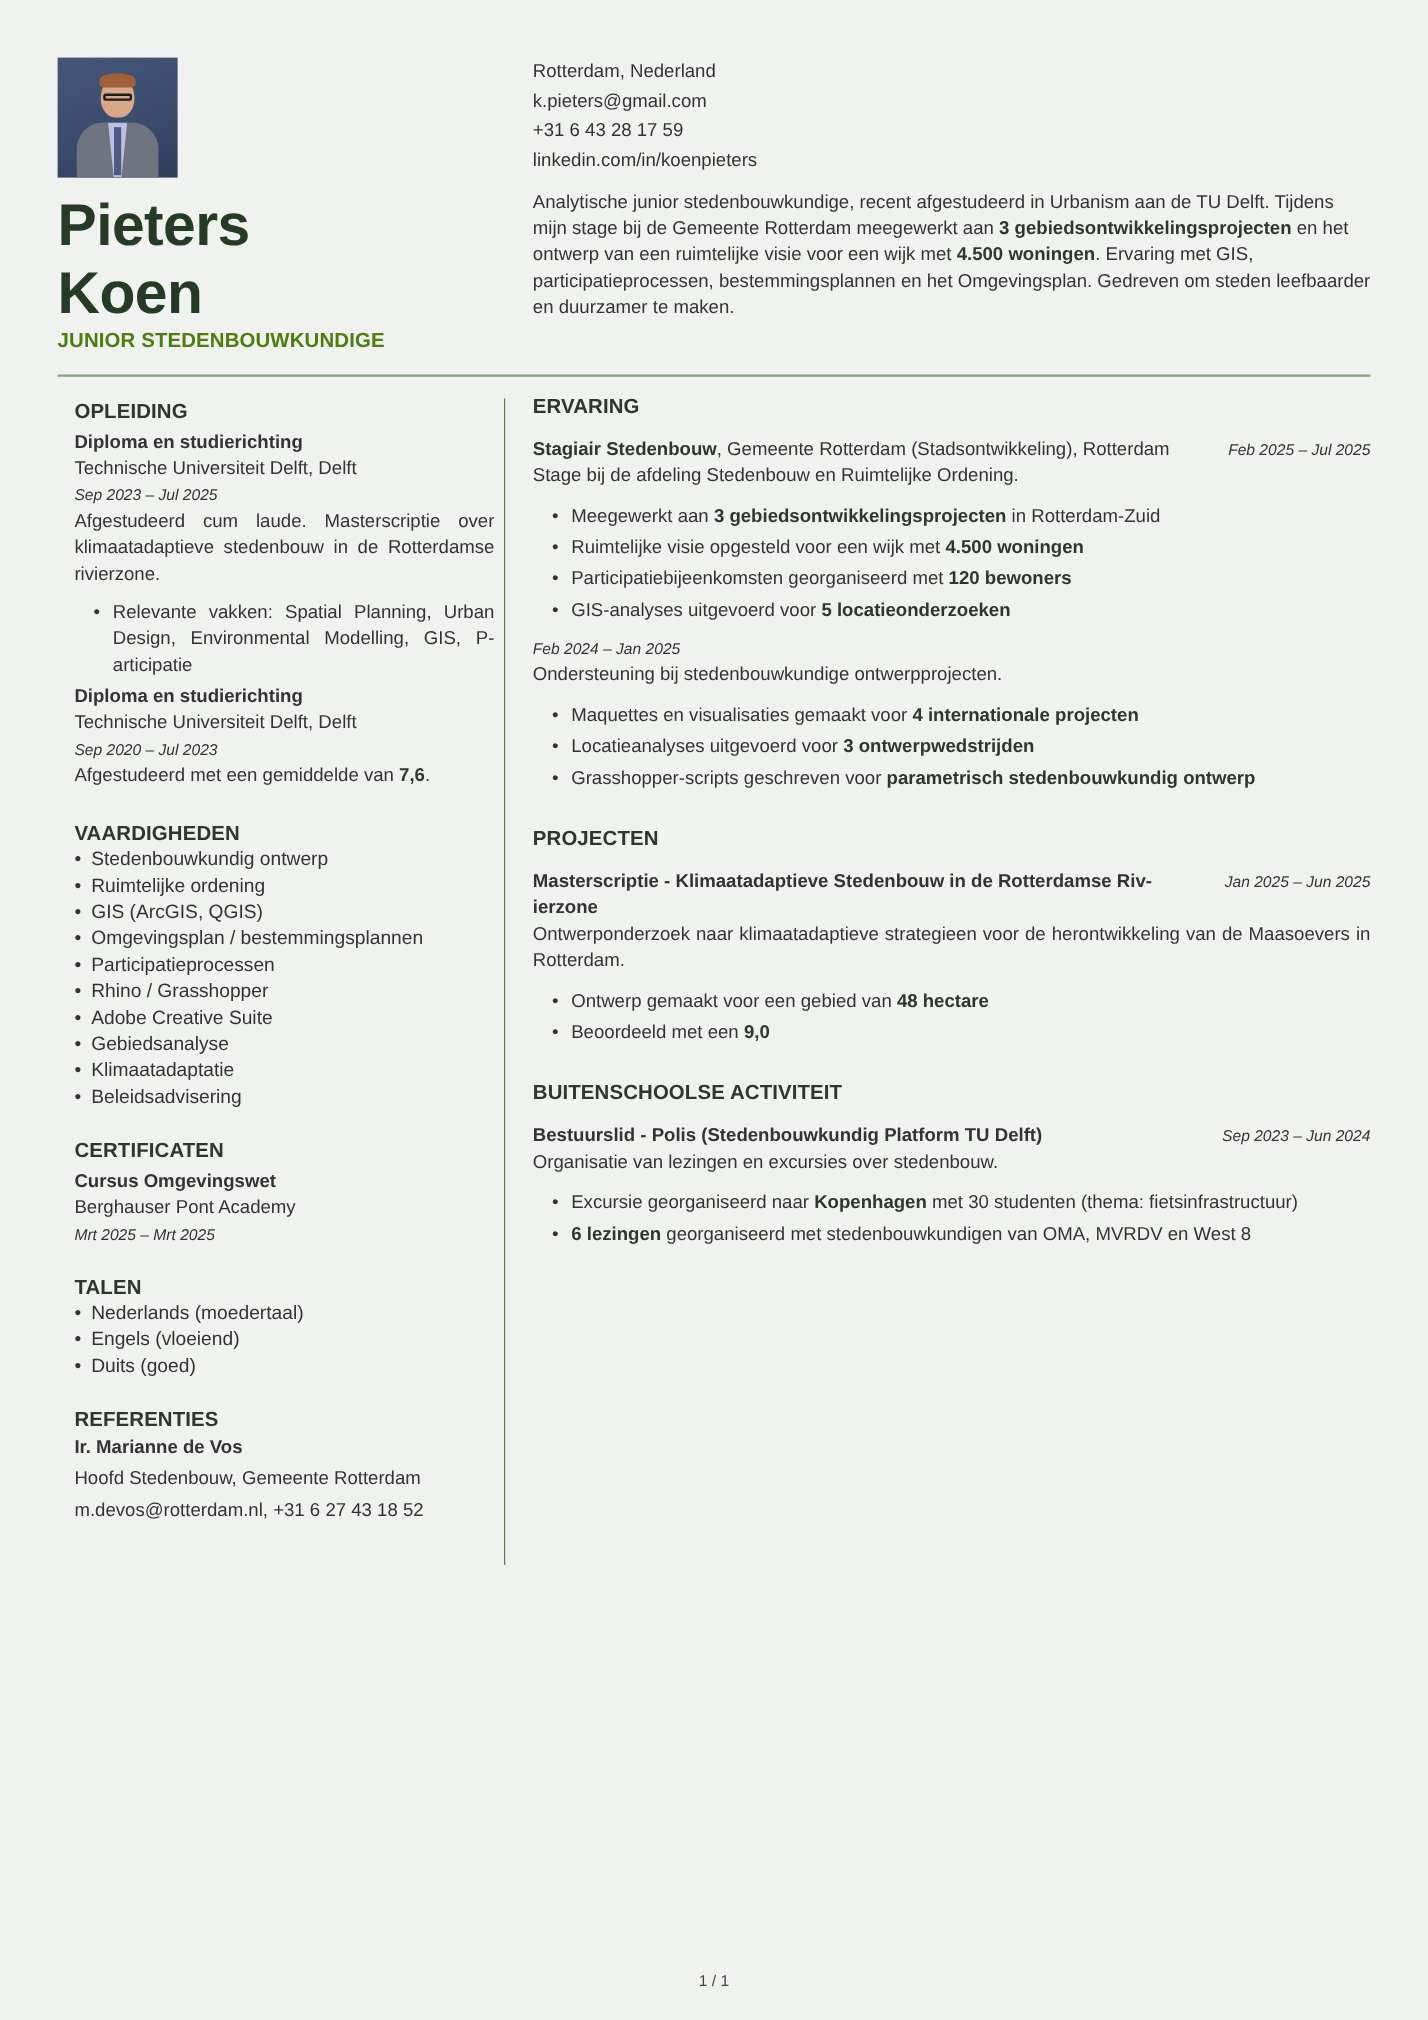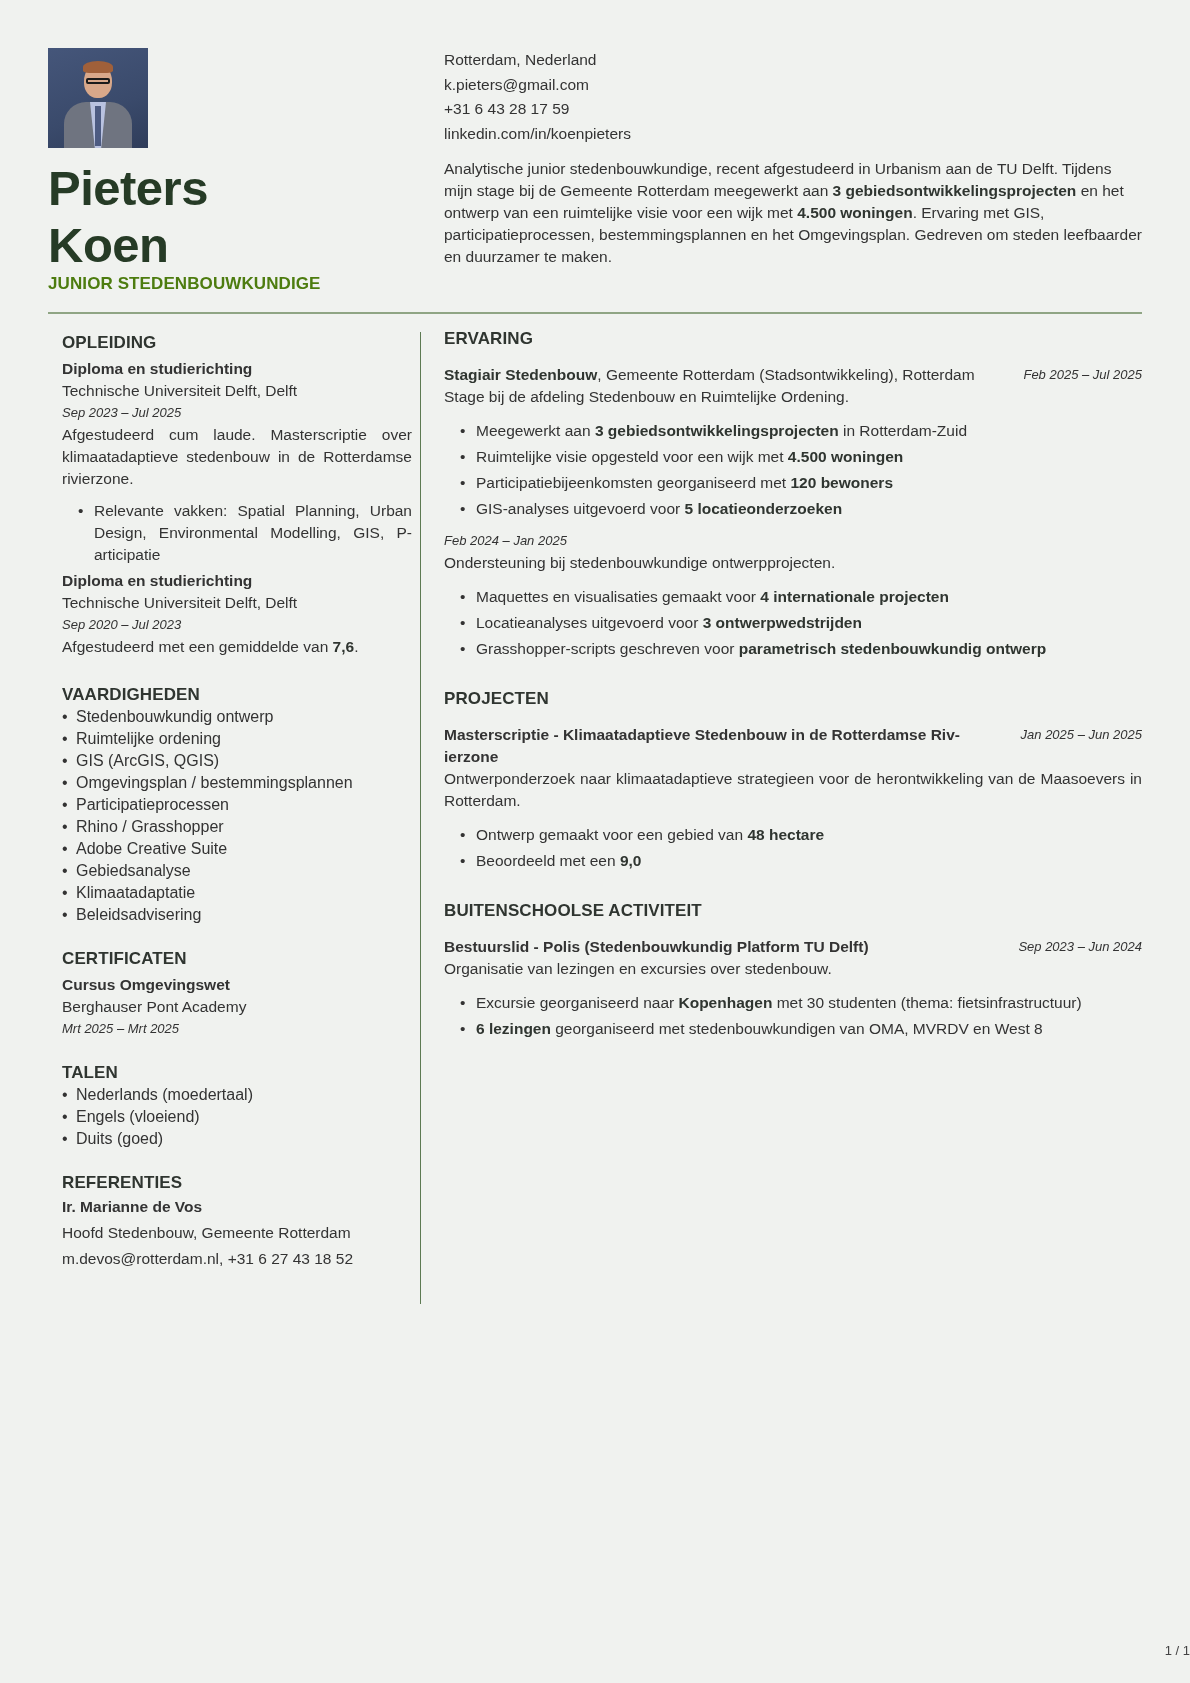--- a/index.html
+++ b/index.html
@@ -30,21 +30,21 @@
     ul.dots li { position: relative; padding-left: 14px; font-size: 16px; line-height: 22px; color: #333; }
     ul.dots li::before { content: "•"; position: absolute; left: 0; top: 0; }
     ul.ind { list-style: none; margin-left: 16px; margin-top: 10px; }
     ul.ind li { position: relative; padding-left: 16px; font-size: 15.5px; line-height: 26px; color: #333; }
     ul.ind li::before { content: "•"; position: absolute; left: 0; top: 0; }
     ul.ind.edu li { line-height: 22px; text-align: justify; }
     .rowhead { display: flex; justify-content: space-between; align-items: flex-start; }
     .rowhead .lhs { width: 560px; font-size: 15.5px; line-height: 22px; color: #333; }
     .rowhead .rhs { font-size: 13px; font-style: italic; line-height: 22px; color: #333; white-space: nowrap; }
     .mt4 { margin-top: 4px; } .mt8 { margin-top: 8px; } .mt14 { margin-top: 14px; } .mt22 { margin-top: 22px; } .mt26 { margin-top: 26px; }
-    .footer { position: absolute; left: 0; width: 1190px; top: 1643px; text-align: right; font-size: 13px; color: #444; }
+    .footer { position: absolute; left: 0; width: 1190px; top: 1643px; text-align: center; font-size: 13px; color: #444; }
   </style>
 </head>
 <body>
 
 <div class="page">
 
   <div class="photo">
     <div class="body"></div>
       <div class="shirt"></div>
       <div class="tie"></div>

